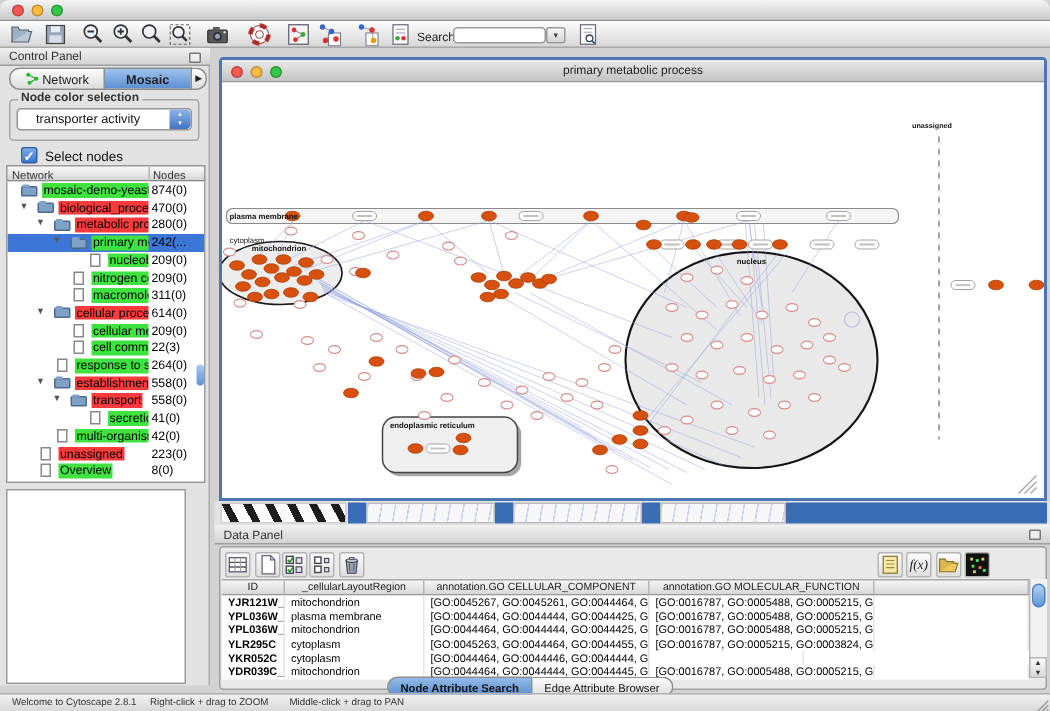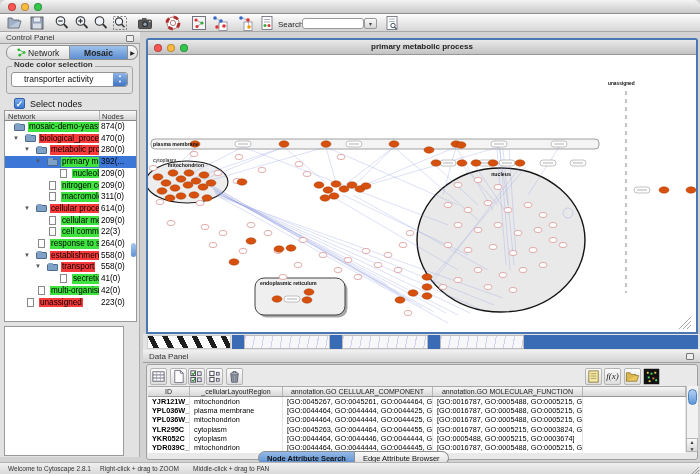--- a/index.html
+++ b/index.html
@@ -40,21 +40,21 @@
   .tr-label{position:absolute;top:1px;font-size:8.2px;line-height:9.5px;color:#000;padding:0 1px;white-space:nowrap;overflow:hidden}
   .tr-label.green{background:#3fe23f}
   .tr-label.red{background:#fb3b3b}
   .tr-nodes{position:absolute;left:96px;top:1px;font-size:8.2px;line-height:9.5px;color:#000;white-space:nowrap}
   .tree-scroll{left:131px;top:243px;width:5px;height:14px;border-radius:2.5px;background:linear-gradient(#a9c8ef,#5e93d8)}
   .overview-panel{left:4px;top:326px;width:120px;height:130px;background:#fff;border:1px solid #999}
   
   .netwin{left:146px;top:38px;width:552px;height:296px;border:2px solid #4a77b4;background:#fff;border-radius:3px 3px 0 0}
   .netwin-title{left:0;top:0;width:548px;height:15px;background:linear-gradient(#e9e9e9,#c3c3c3);border-bottom:1px solid #979797}
   .netwin-title .light{top:3.5px;width:8px;height:8px}
-  .net-title-text{width:100%;text-align:center;top:2px;font-size:8px;font-weight:bold;color:#222}
+  .net-title-text{width:100%;text-align:center;top:2px;font-size:8px;font-weight:normal;color:#222}
   .net-canvas{left:0;top:15px;width:548px;height:277px;background:#fff}
   
   .strip{left:143px;top:334px;width:557px;height:16px;background:#e3e3e3}
   .strip .blue{position:absolute;top:1px;height:14px;background:#3a6cb5}
   .strip .thumb{position:absolute;top:1px;height:14px;background:#f7f7f9;border:1px solid #bbb;
     background-image:repeating-linear-gradient(100deg,rgba(110,120,215,.30) 0 1px,transparent 1px 9px)}
   .strip .dark{position:absolute;top:1px;height:14px;background:#fbfbfb;border:1px solid #ccc;
     background-image:repeating-linear-gradient(63deg,transparent 0 5px,#1d1d1d 5px 10px,transparent 10px 13px)}
   
   .dp-header{left:143px;top:350px;width:557px;height:13px;background:linear-gradient(#f1f1f1,#d2d2d2);border-bottom:1px solid #9f9f9f;font-size:8px;color:#333;line-height:13px;padding-left:6px}
@@ -248,21 +248,21 @@
     <div class="tree-row" style="top: 23.4px;">
       <span class="tr-arrow" style="left: 19px;">▼</span>
       <span class="tr-folder" style="left: 31px;"></span>
       <span class="tr-label red" style="left: 45px; max-width: 49px;">metabolic process</span>
       <span class="tr-nodes">280(0)</span>
     </div>
     <div class="tree-row sel" style="top: 35.1px;">
       <span class="tr-arrow" style="left: 30px;">▼</span>
       <span class="tr-folder" style="left: 42px;"></span>
       <span class="tr-label green" style="left: 56px; max-width: 38px;">primary metabo</span>
-      <span class="tr-nodes">392(...</span>
+      <span class="tr-nodes">242(...</span>
     </div>
     <div class="tree-row" style="top: 46.8px;">
       <span class="tr-file" style="left: 55px;"></span>
       <span class="tr-label green" style="left: 67px; max-width: 27px;">nucleobase-</span>
       <span class="tr-nodes">209(0)</span>
     </div>
     <div class="tree-row" style="top: 58.5px;">
       <span class="tr-file" style="left: 44px;"></span>
       <span class="tr-label green" style="left: 56px; max-width: 38px;">nitrogen compo</span>
       <span class="tr-nodes">209(0)</span>
@@ -312,20 +312,25 @@
     </div>
     <div class="tree-row" style="top: 163.8px;">
       <span class="tr-file" style="left: 33px;"></span>
       <span class="tr-label green" style="left: 45px; max-width: 49px;">multi-organism pro</span>
       <span class="tr-nodes">42(0)</span>
     </div>
     <div class="tree-row" style="top: 175.5px;">
       <span class="tr-file" style="left: 22px;"></span>
       <span class="tr-label red" style="left: 34px; max-width: 60px;">unassigned</span>
       <span class="tr-nodes">223(0)</span>
+    </div>
+    <div class="tree-row" style="top: 187.2px;">
+      <span class="tr-file" style="left: 22px;"></span>
+      <span class="tr-label green" style="left: 34px; max-width: 60px;">Overview</span>
+      <span class="tr-nodes">8(0)</span>
     </div>
   </div>
 <div class="abs tree-scroll"></div>
 <div class="abs overview-panel"></div>
 
 <div class="abs netwin">
   <div class="abs netwin-title">
     <span class="abs light" style="left:6px;background:#fc5753"></span>
     <span class="abs light" style="left:19px;background:#fdbc40"></span>
     <span class="abs light" style="left:32px;background:#34c84a"></span>
@@ -649,21 +654,20 @@
       <span class="c0" style="width: 42px;">YLR295C</span>
       <span class="c1" style="width: 93px;">cytoplasm</span>
       <span class="c2" style="width: 150px;">[GO:0045263, GO:0044464, GO:0044455, G...</span>
       <span class="c3" style="width: 150px;">[GO:0016787, GO:0005215, GO:0003824, G...</span>
       <span class="c4" style="width: 103px;"></span>
     </div>
     <div class="trow" style="top: 36.8px;">
       <span class="c0" style="width: 42px;">YKR052C</span>
       <span class="c1" style="width: 93px;">cytoplasm</span>
       <span class="c2" style="width: 150px;">[GO:0044464, GO:0044446, GO:0044444, G...</span>
-      <span class="c3" style="width: 150px;">[GO:0005488, GO:0005215, GO:0003674]</span>
       <span class="c4" style="width: 103px;"></span>
     </div>
     <div class="trow" style="top: 46px;">
       <span class="c0" style="width: 42px;">YDR039C__1</span>
       <span class="c1" style="width: 93px;">mitochondrion</span>
       <span class="c2" style="width: 150px;">[GO:0044464, GO:0044444, GO:0044445, G...</span>
       <span class="c3" style="width: 150px;">[GO:0016787, GO:0005488, GO:0005215, G...</span>
       <span class="c4" style="width: 103px;"></span>
     </div>
   </div>

